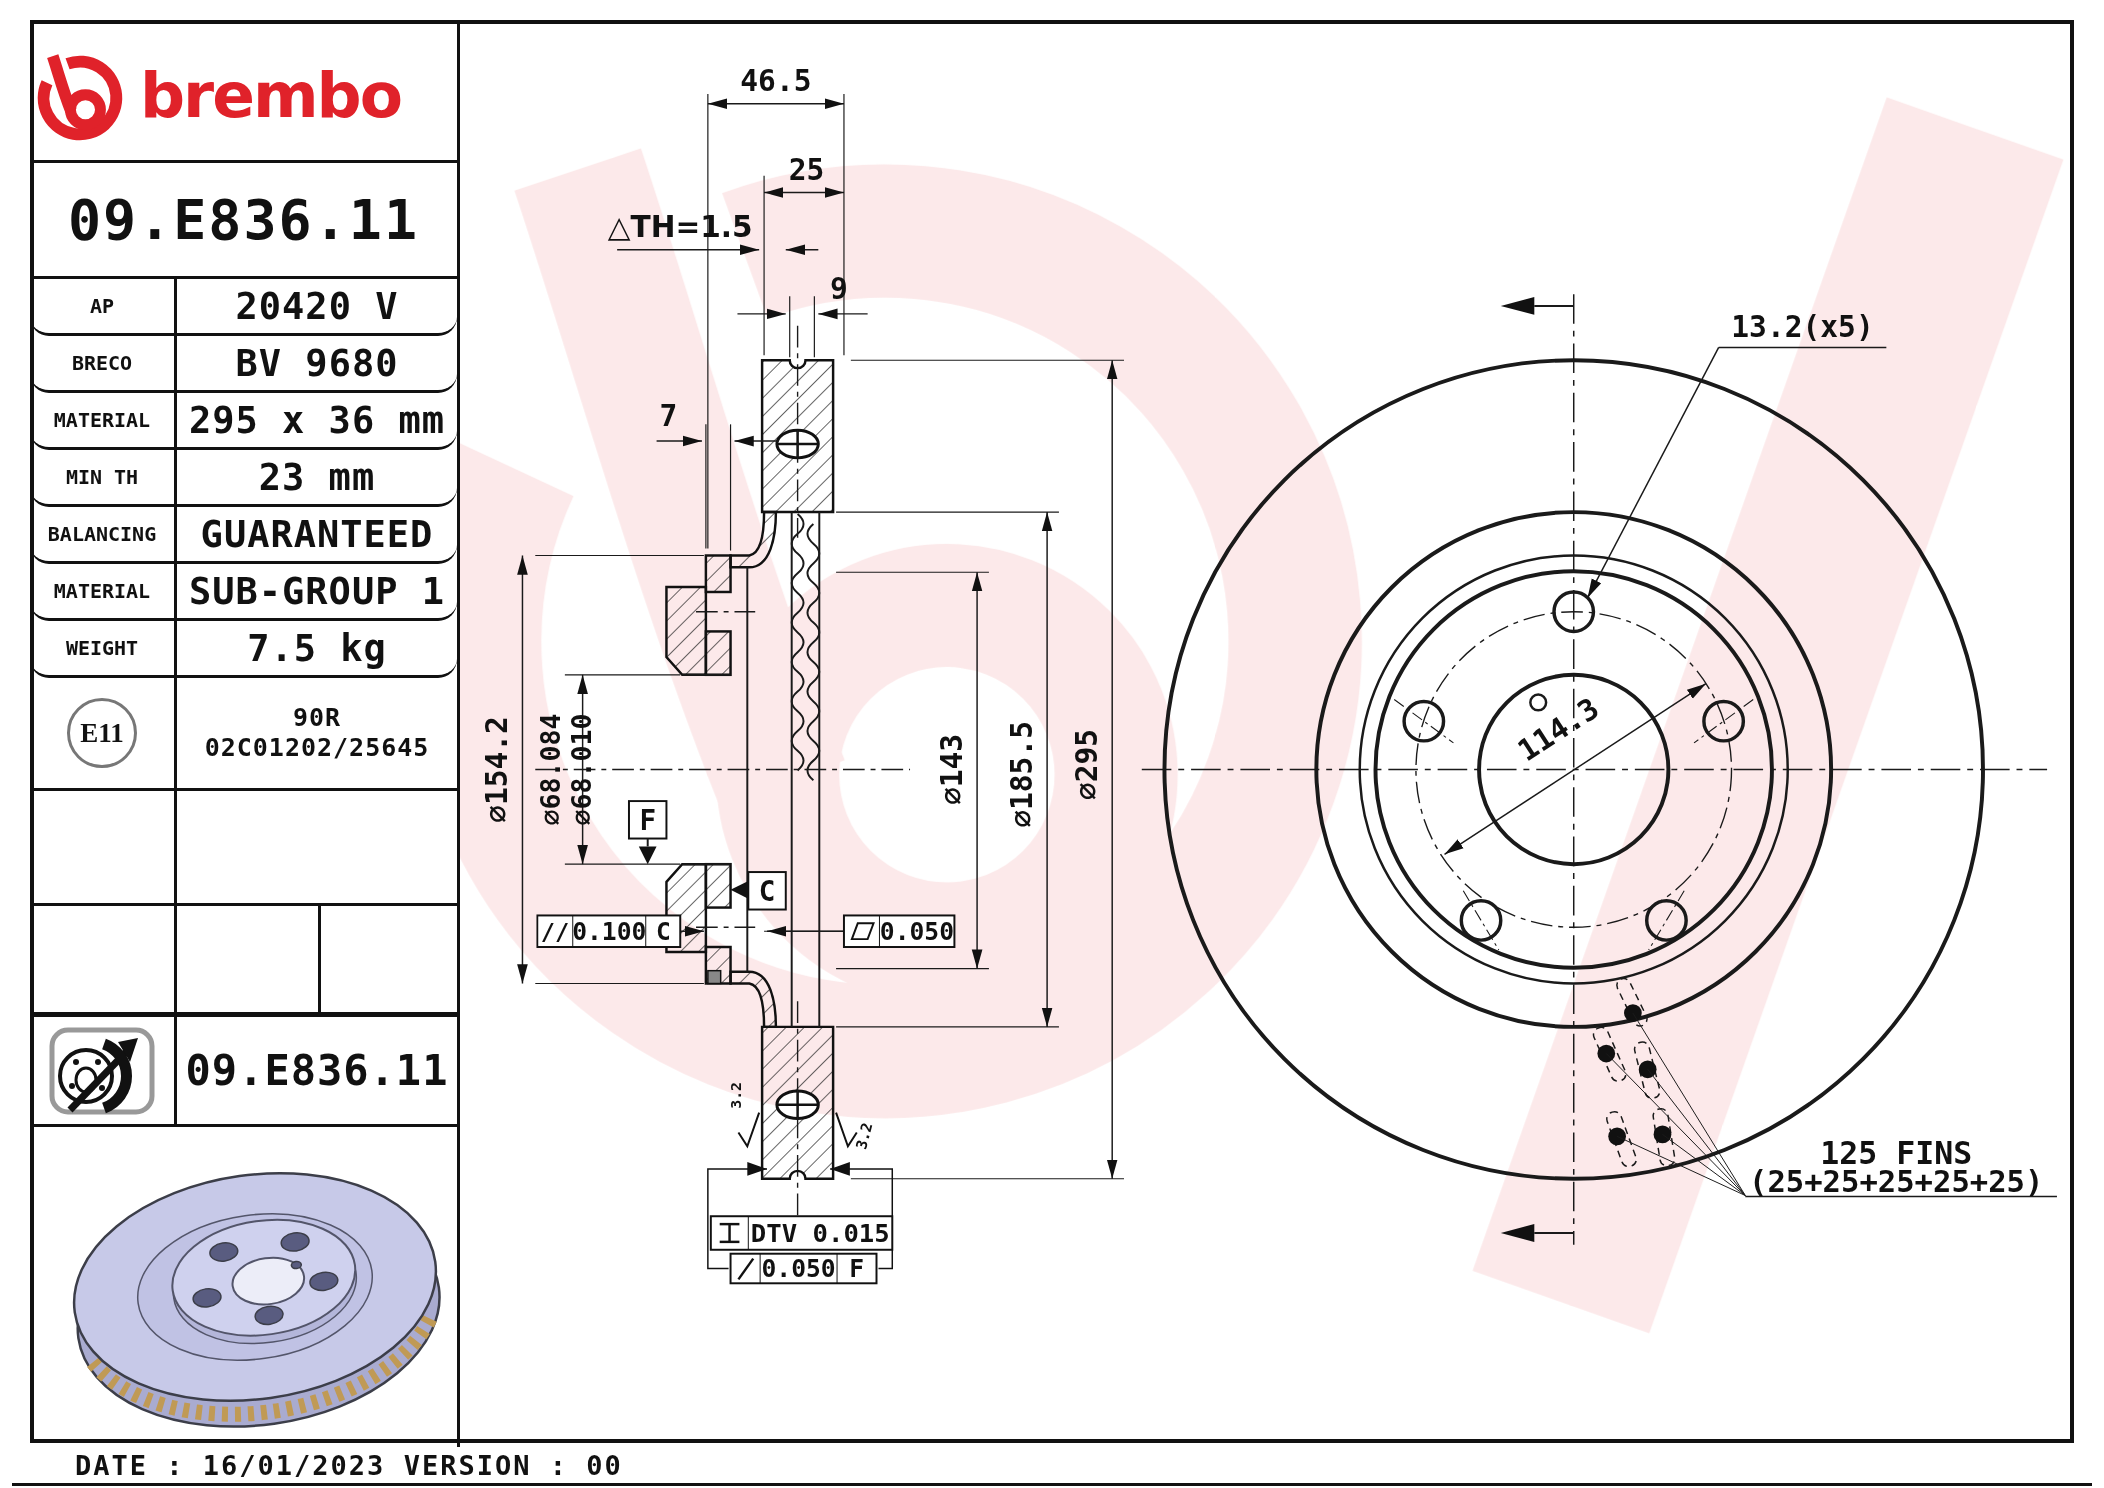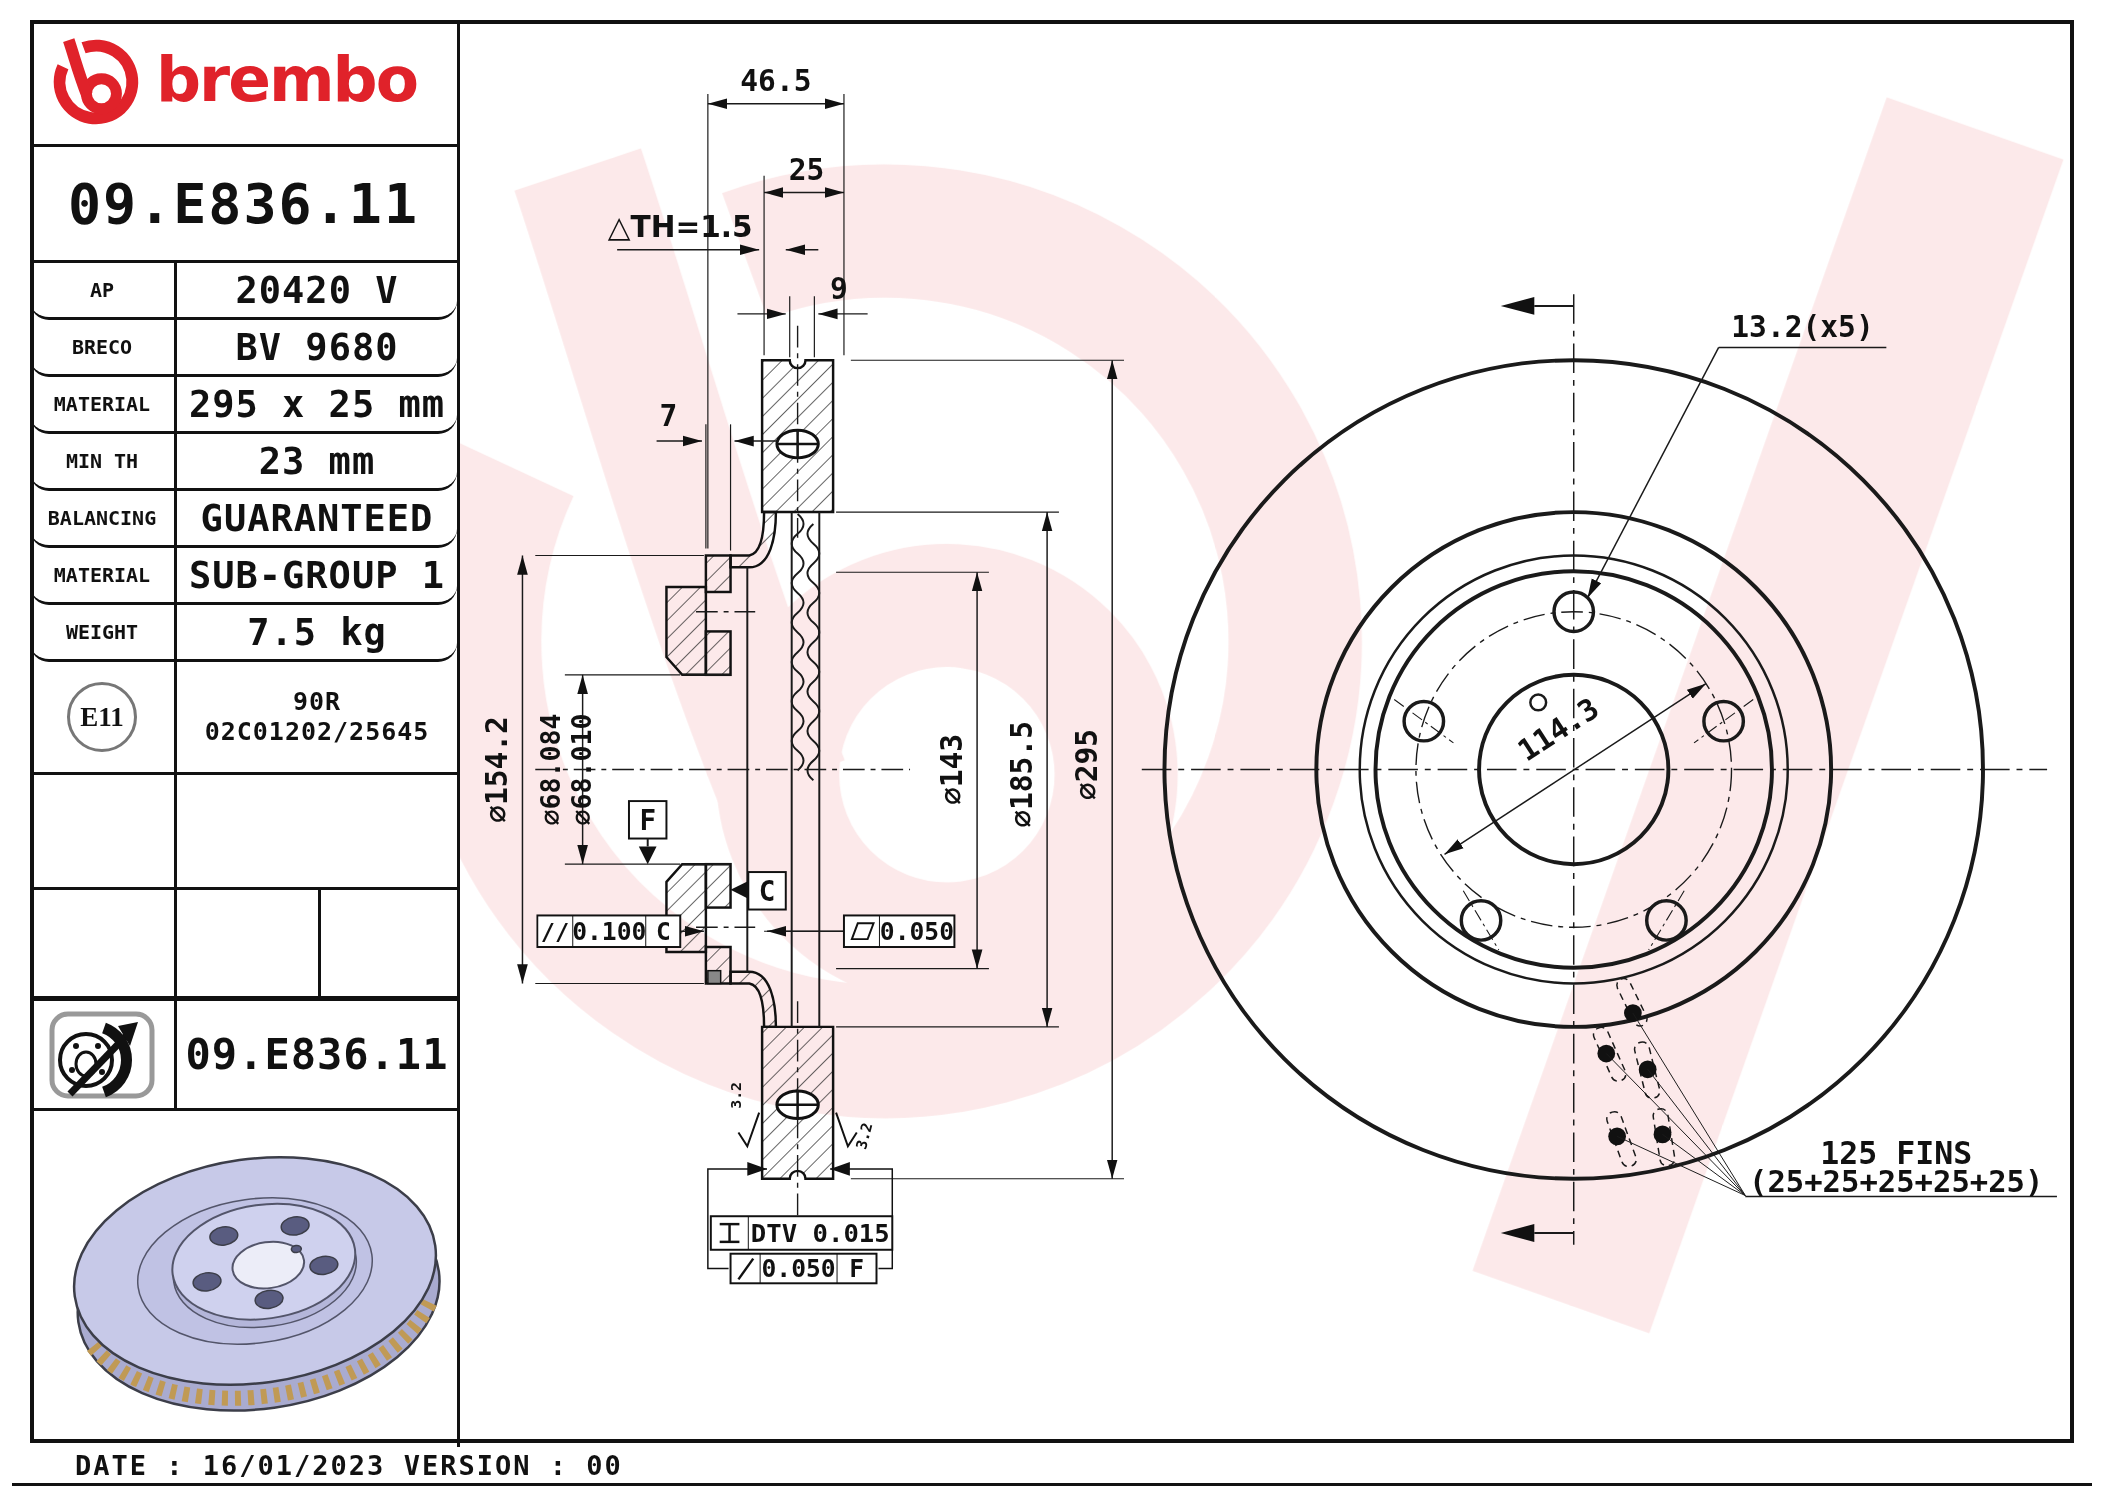--- a/index.html
+++ b/index.html
@@ -8,21 +8,21 @@
   .page-border{position:absolute;left:30px;top:20px;width:2044px;height:1423px;
         border:4px solid #111;box-sizing:border-box;pointer-events:none;}
   .bottom-rule{position:absolute;left:12px;top:1483px;width:2080px;border-top:3px solid #111;}
   .left-panel{position:absolute;left:30px;top:20px;width:430px;height:1427px;
         border-right:3px solid #111;box-sizing:border-box;background:transparent;}
   .row{position:relative;box-sizing:border-box;border-bottom:3px solid #111;display:flex;}
   .cell-label{width:147px;box-sizing:border-box;border-right:3px solid #111;display:flex;
         align-items:center;justify-content:center;font-weight:bold;font-size:20px;}
   .cell-value{flex:1;display:flex;align-items:center;justify-content:center;
         font-weight:bold;font-size:37px;letter-spacing:1px;}
-  .logo-cell{height:127px;border-bottom:3px solid #111;display:flex;align-items:center;padding-left:16px;box-sizing:border-box;}
+  .logo-cell{height:127px;border-bottom:3px solid #111;display:flex;align-items:center;box-sizing:border-box;margin-top:16px;}
   .pn-cell{height:113px;border-bottom:3px solid #111;display:flex;align-items:center;justify-content:center;
         font-size:55px;font-weight:bold;letter-spacing:2px;}
   .spec-row{height:57px;border-radius:19px;}
   .e11-row{height:113px;}
   .e11-badge{width:64px;height:64px;border:3px solid #777;border-radius:50%;display:flex;align-items:center;
         justify-content:center;font-family:"Liberation Serif", serif;font-weight:bold;font-size:27px;}
   .e11-value{flex-direction:column;line-height:1.2;font-size:25px;}
   .empty1{height:115px;}
   .empty2{height:111px;border-bottom:5px solid #111;}
   .empty2 .extra-div{position:absolute;left:288px;top:0;height:100%;border-left:3px solid #111;}
@@ -299,21 +299,21 @@
     <div class="row spec-row">
       <div class="cell-label">AP</div>
       <div class="cell-value">20420 V</div>
     </div>
     <div class="row spec-row">
       <div class="cell-label">BRECO</div>
       <div class="cell-value">BV 9680</div>
     </div>
     <div class="row spec-row">
       <div class="cell-label">MATERIAL</div>
-      <div class="cell-value">295 x 25 mm</div>
+      <div class="cell-value">295 x 36 mm</div>
     </div>
     <div class="row spec-row">
       <div class="cell-label">MIN TH</div>
       <div class="cell-value">23 mm</div>
     </div>
     <div class="row spec-row">
       <div class="cell-label">BALANCING</div>
       <div class="cell-value">GUARANTEED</div>
     </div>
     <div class="row spec-row">

